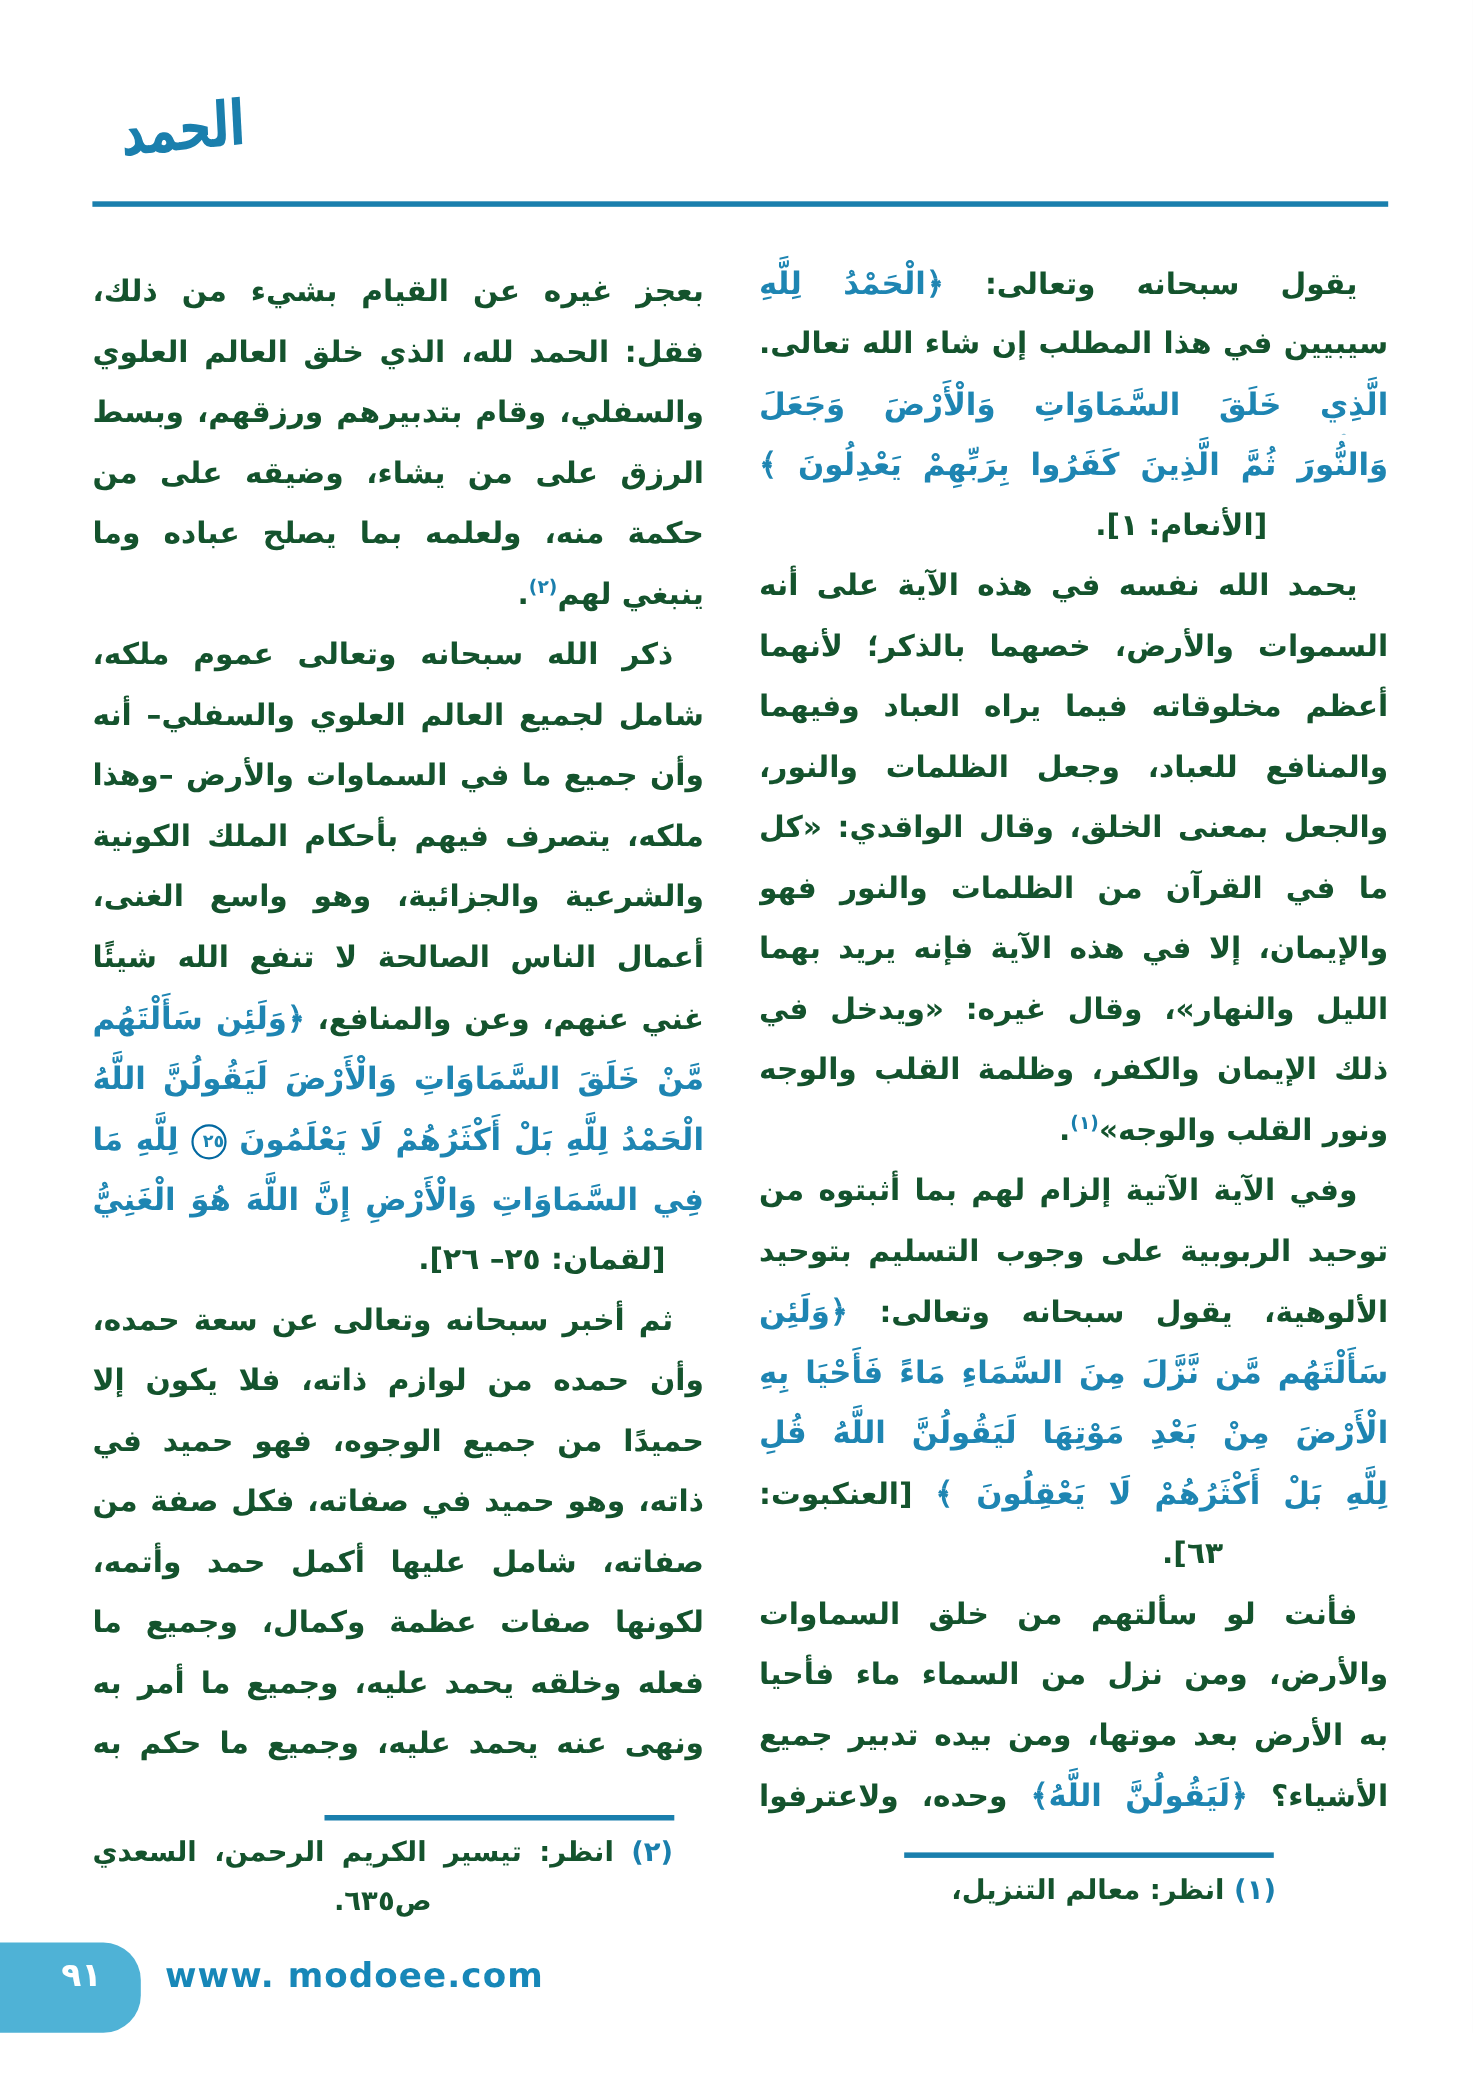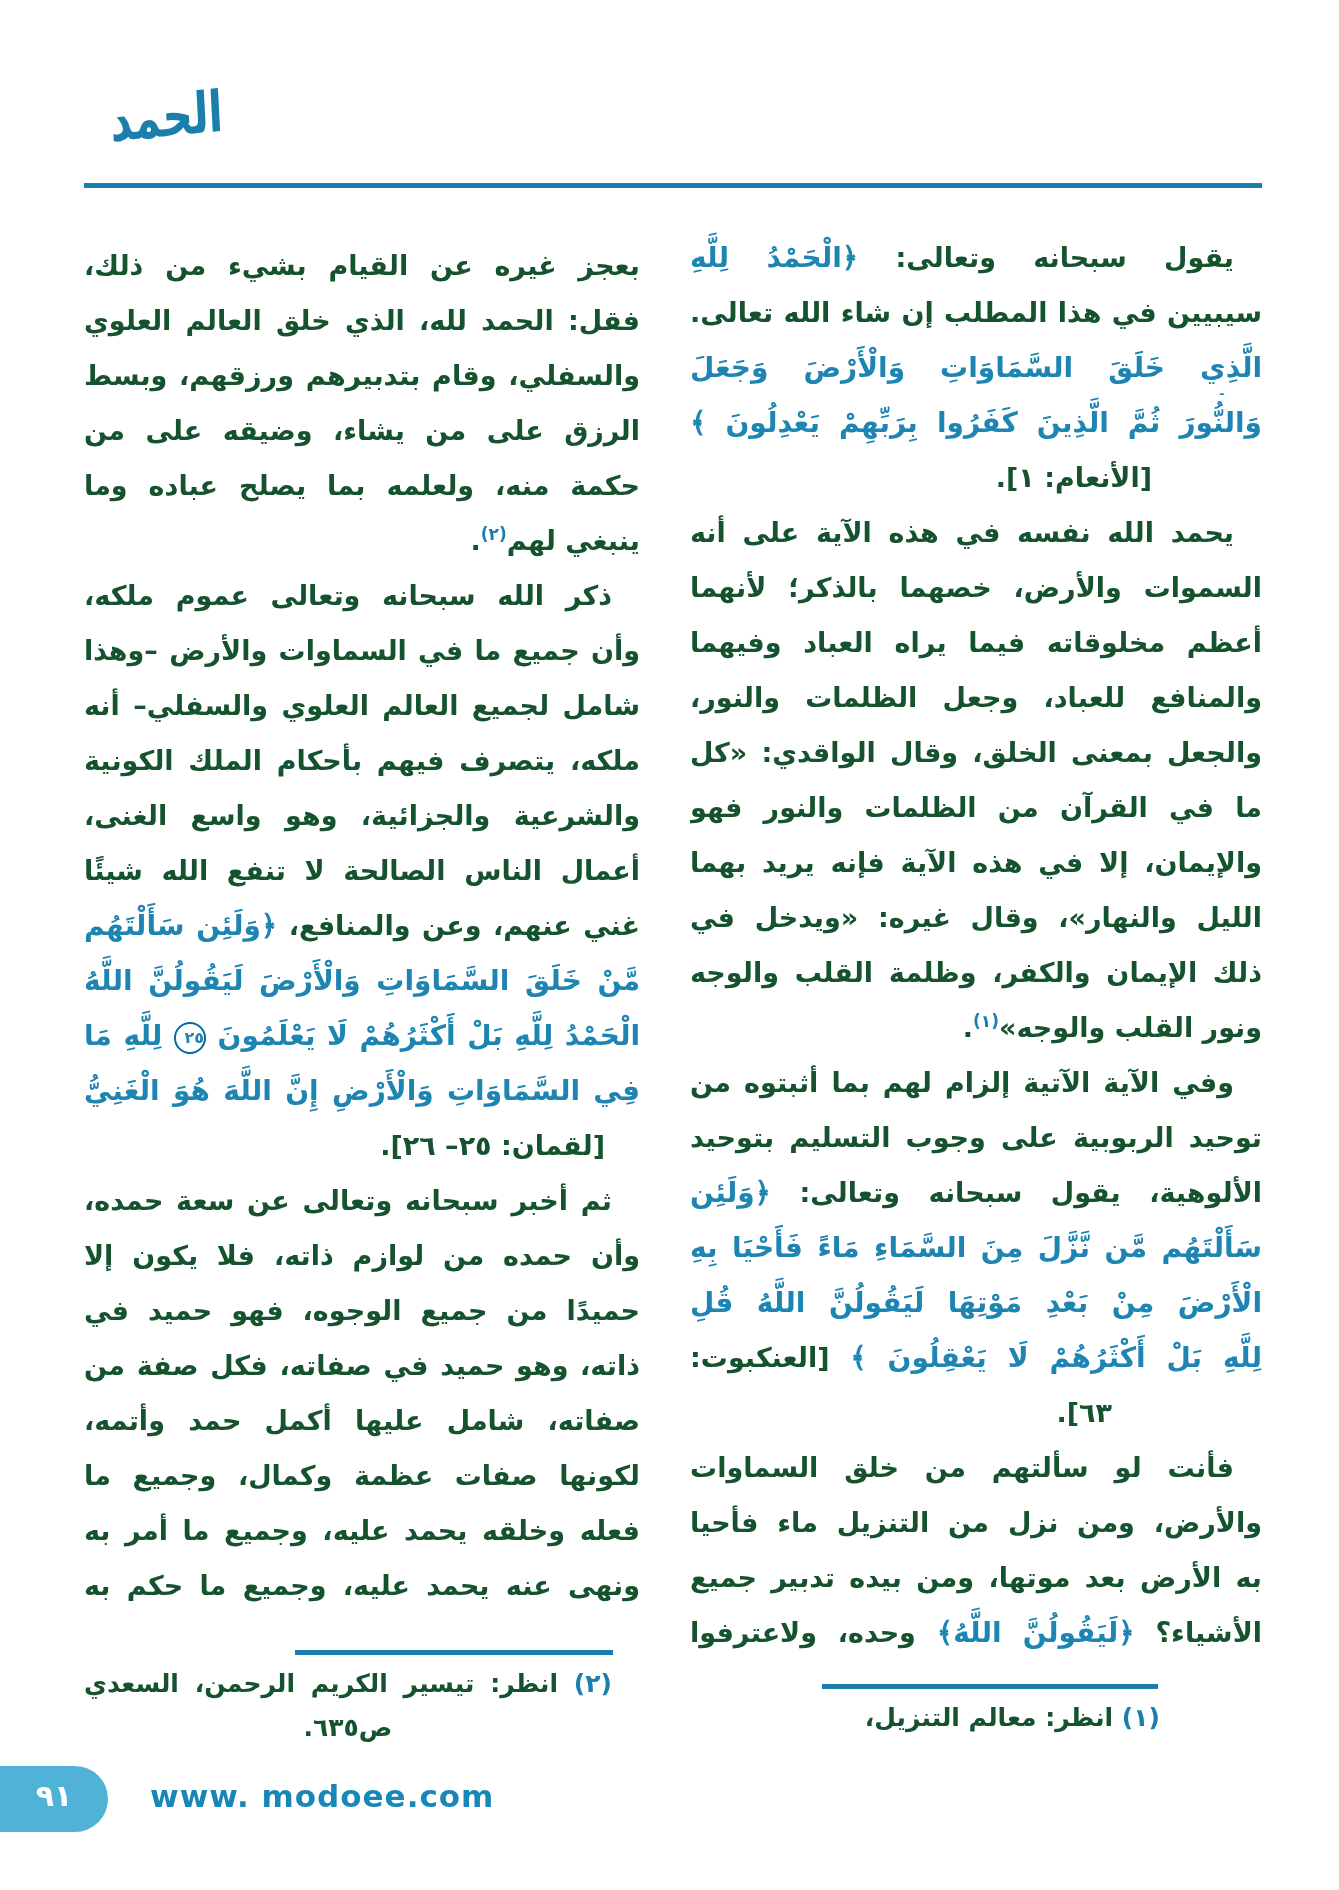--- a/index.html
+++ b/index.html
@@ -55,25 +55,25 @@
   
   .fnsep{position:absolute;height:5px;background:#1A7FAD;}
   .fnsep-left{left:295px;top:1650px;width:318px;}
   .fnsep-right{left:822px;top:1684px;width:336px;}
   .fnbox{position:absolute;}
   .fn-left{left:84px;top:1662px;width:528px;}
   .fn-right{left:820px;top:1696px;width:340px;}
   .fnbox .line{height:44px;line-height:44px;font-size:25px;}
   
   .pagenum-pill{
-    position:absolute;left:0;top:1766px;width:108px;height:66px;
+    position:absolute;left:0;top:1766px;width:108px;height:82px;
     background:#4FB2D6;
     border-radius:0 34px 34px 0;
     color:#ffffff;font-size:30px;font-weight:bold;
-    text-align:center;line-height:60px;
+    text-align:center;line-height:60px;padding-left:20px;
   }
   .site{
     position:absolute;left:150px;top:1778px;
     font-size:31px;font-weight:bold;
     color:#1787B8;
     direction:ltr;
     letter-spacing:1px;
   }
 </style>
 </head>
@@ -101,34 +101,34 @@
       <div class="line al-just"><span class="seg-b">ذلك الإيمان والكفر، وظلمة القلب والوجه</span></div>
       <div class="line al-right"><span class="seg-b">ونور القلب والوجه»</span><span class="seg-s">(١)</span><span class="seg-b">.</span></div>
       <div class="line al-just" style="padding-right: 28px;"><span class="seg-b">وفي الآية الآتية إلزام لهم بما أثبتوه من</span></div>
       <div class="line al-just"><span class="seg-b">توحيد الربوبية على وجوب التسليم بتوحيد</span></div>
       <div class="line al-just"><span class="seg-b">الألوهية، يقول سبحانه وتعالى: </span><span class="seg-q">﴿وَلَئِن</span></div>
       <div class="line al-just"><span class="seg-q">سَأَلْتَهُم مَّن نَّزَّلَ مِنَ السَّمَاءِ مَاءً فَأَحْيَا بِهِ</span></div>
       <div class="line al-just"><span class="seg-q">الْأَرْضَ مِنْ بَعْدِ مَوْتِهَا لَيَقُولُنَّ اللَّهُ قُلِ الْحَمْدُ</span></div>
       <div class="line al-just"><span class="seg-q">لِلَّهِ بَلْ أَكْثَرُهُمْ لَا يَعْقِلُونَ ﴾</span><span class="seg-b"> [العنكبوت:</span></div>
       <div class="line al-right" style="padding-right: 150px;"><span class="seg-b">٦٣].</span></div>
       <div class="line al-just" style="padding-right: 28px;"><span class="seg-b">فأنت لو سألتهم من خلق السماوات</span></div>
-      <div class="line al-just"><span class="seg-b">والأرض، ومن نزل من التنزيل ماء فأحيا</span></div>
+      <div class="line al-just"><span class="seg-b">والأرض، ومن نزل من السماء ماء فأحيا</span></div>
       <div class="line al-just"><span class="seg-b">به الأرض بعد موتها، ومن بيده تدبير جميع</span></div>
       <div class="line al-just"><span class="seg-b">الأشياء؟ </span><span class="seg-q">﴿لَيَقُولُنَّ اللَّهُ﴾</span><span class="seg-b"> وحده، ولاعترفوا</span></div>
     </div>
   <div class="col col-left">
       <div class="line al-just"><span class="seg-b">بعجز غيره عن القيام بشيء من ذلك،</span></div>
       <div class="line al-just"><span class="seg-b">فقل: الحمد لله، الذي خلق العالم العلوي</span></div>
       <div class="line al-just"><span class="seg-b">والسفلي، وقام بتدبيرهم ورزقهم، وبسط</span></div>
       <div class="line al-just"><span class="seg-b">الرزق على من يشاء، وضيقه على من يشاء؛</span></div>
       <div class="line al-just"><span class="seg-b">حكمة منه، ولعلمه بما يصلح عباده وما</span></div>
       <div class="line al-right"><span class="seg-b">ينبغي لهم</span><span class="seg-s">(٢)</span><span class="seg-b">.</span></div>
       <div class="line al-just" style="padding-right: 28px;"><span class="seg-b">ذكر الله سبحانه وتعالى عموم ملكه،</span></div>
+      <div class="line al-just"><span class="seg-b">شامل لجميع العالم العلوي والسفلي– أنه</span></div>
       <div class="line al-just"><span class="seg-b">وأن جميع ما في السماوات والأرض –وهذا</span></div>
-      <div class="line al-just"><span class="seg-b">شامل لجميع العالم العلوي والسفلي– أنه</span></div>
       <div class="line al-just"><span class="seg-b">ملكه، يتصرف فيهم بأحكام الملك الكونية</span></div>
       <div class="line al-just"><span class="seg-b">والشرعية والجزائية، وهو واسع الغنى، وأن</span></div>
       <div class="line al-just"><span class="seg-b">أعمال الناس الصالحة لا تنفع الله شيئًا فهو</span></div>
       <div class="line al-just"><span class="seg-b">غني عنهم، وعن والمنافع، </span><span class="seg-q">﴿وَلَئِن سَأَلْتَهُم</span></div>
       <div class="line al-just"><span class="seg-q">مَّنْ خَلَقَ السَّمَاوَاتِ وَالْأَرْضَ لَيَقُولُنَّ اللَّهُ قُلِ</span></div>
       <div class="line al-just"><span class="seg-q">الْحَمْدُ لِلَّهِ بَلْ أَكْثَرُهُمْ لَا يَعْلَمُونَ </span><span class="seg-a">٢٥</span><span class="seg-q"> لِلَّهِ مَا</span></div>
       <div class="line al-just"><span class="seg-q">فِي السَّمَاوَاتِ وَالْأَرْضِ إِنَّ اللَّهَ هُوَ الْغَنِيُّ الْحَمِيدُ ﴾</span></div>
       <div class="line al-right" style="padding-right: 35px;"><span class="seg-b">[لقمان: ٢٥– ٢٦].</span></div>
       <div class="line al-just" style="padding-right: 28px;"><span class="seg-b">ثم أخبر سبحانه وتعالى عن سعة حمده،</span></div>
       <div class="line al-just"><span class="seg-b">وأن حمده من لوازم ذاته، فلا يكون إلا</span></div>

